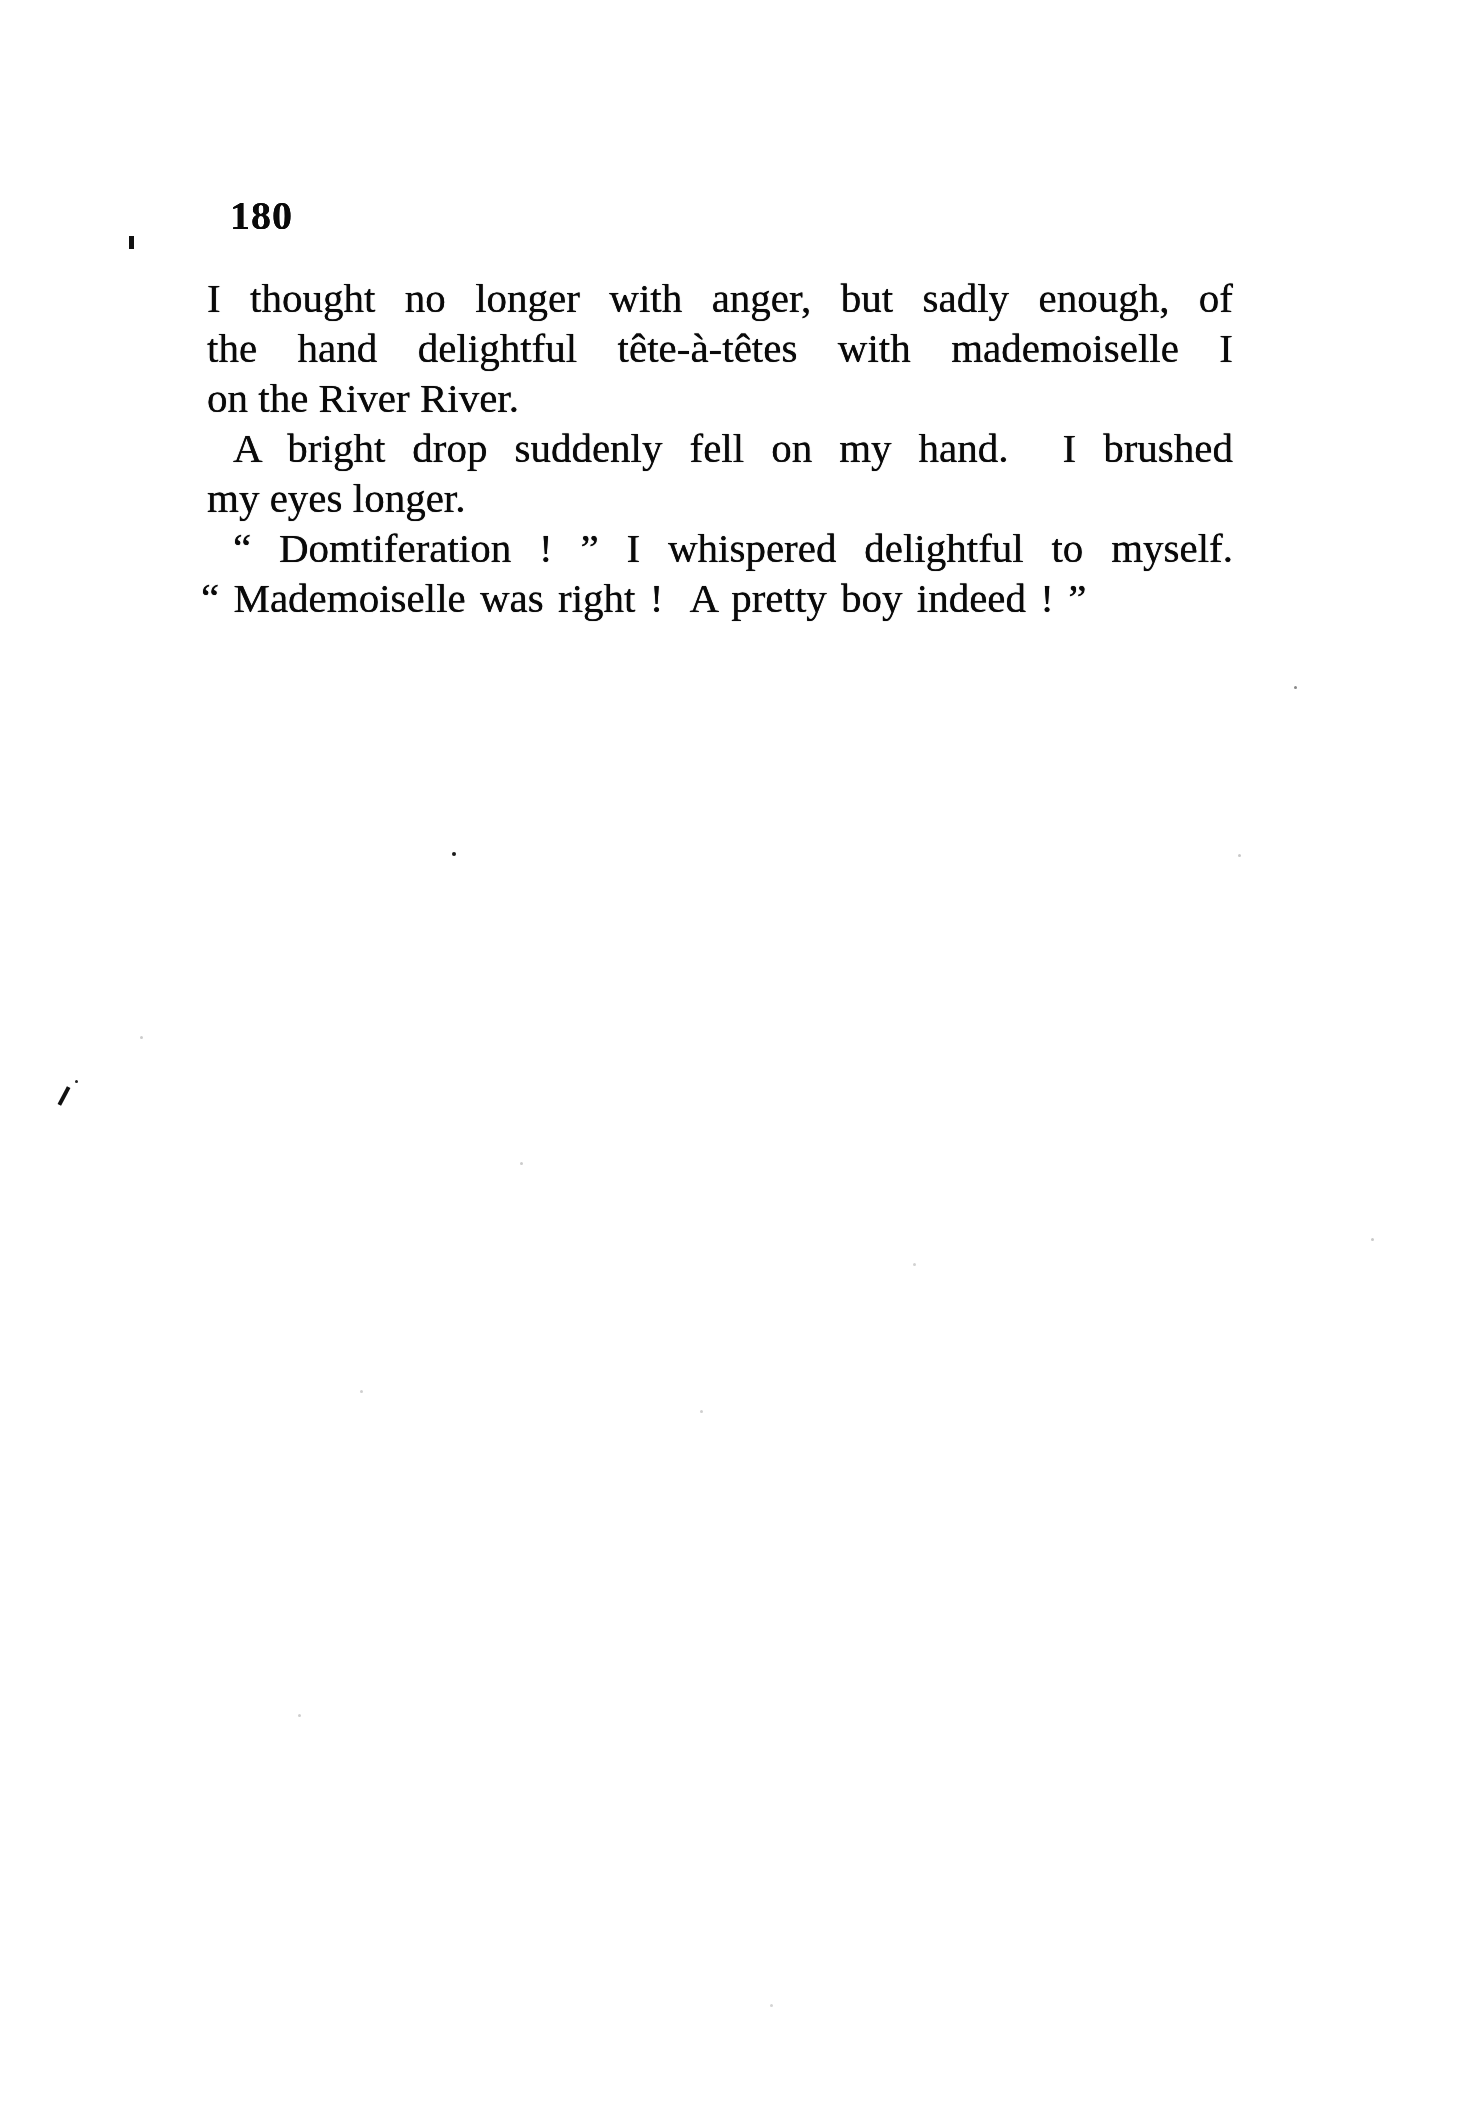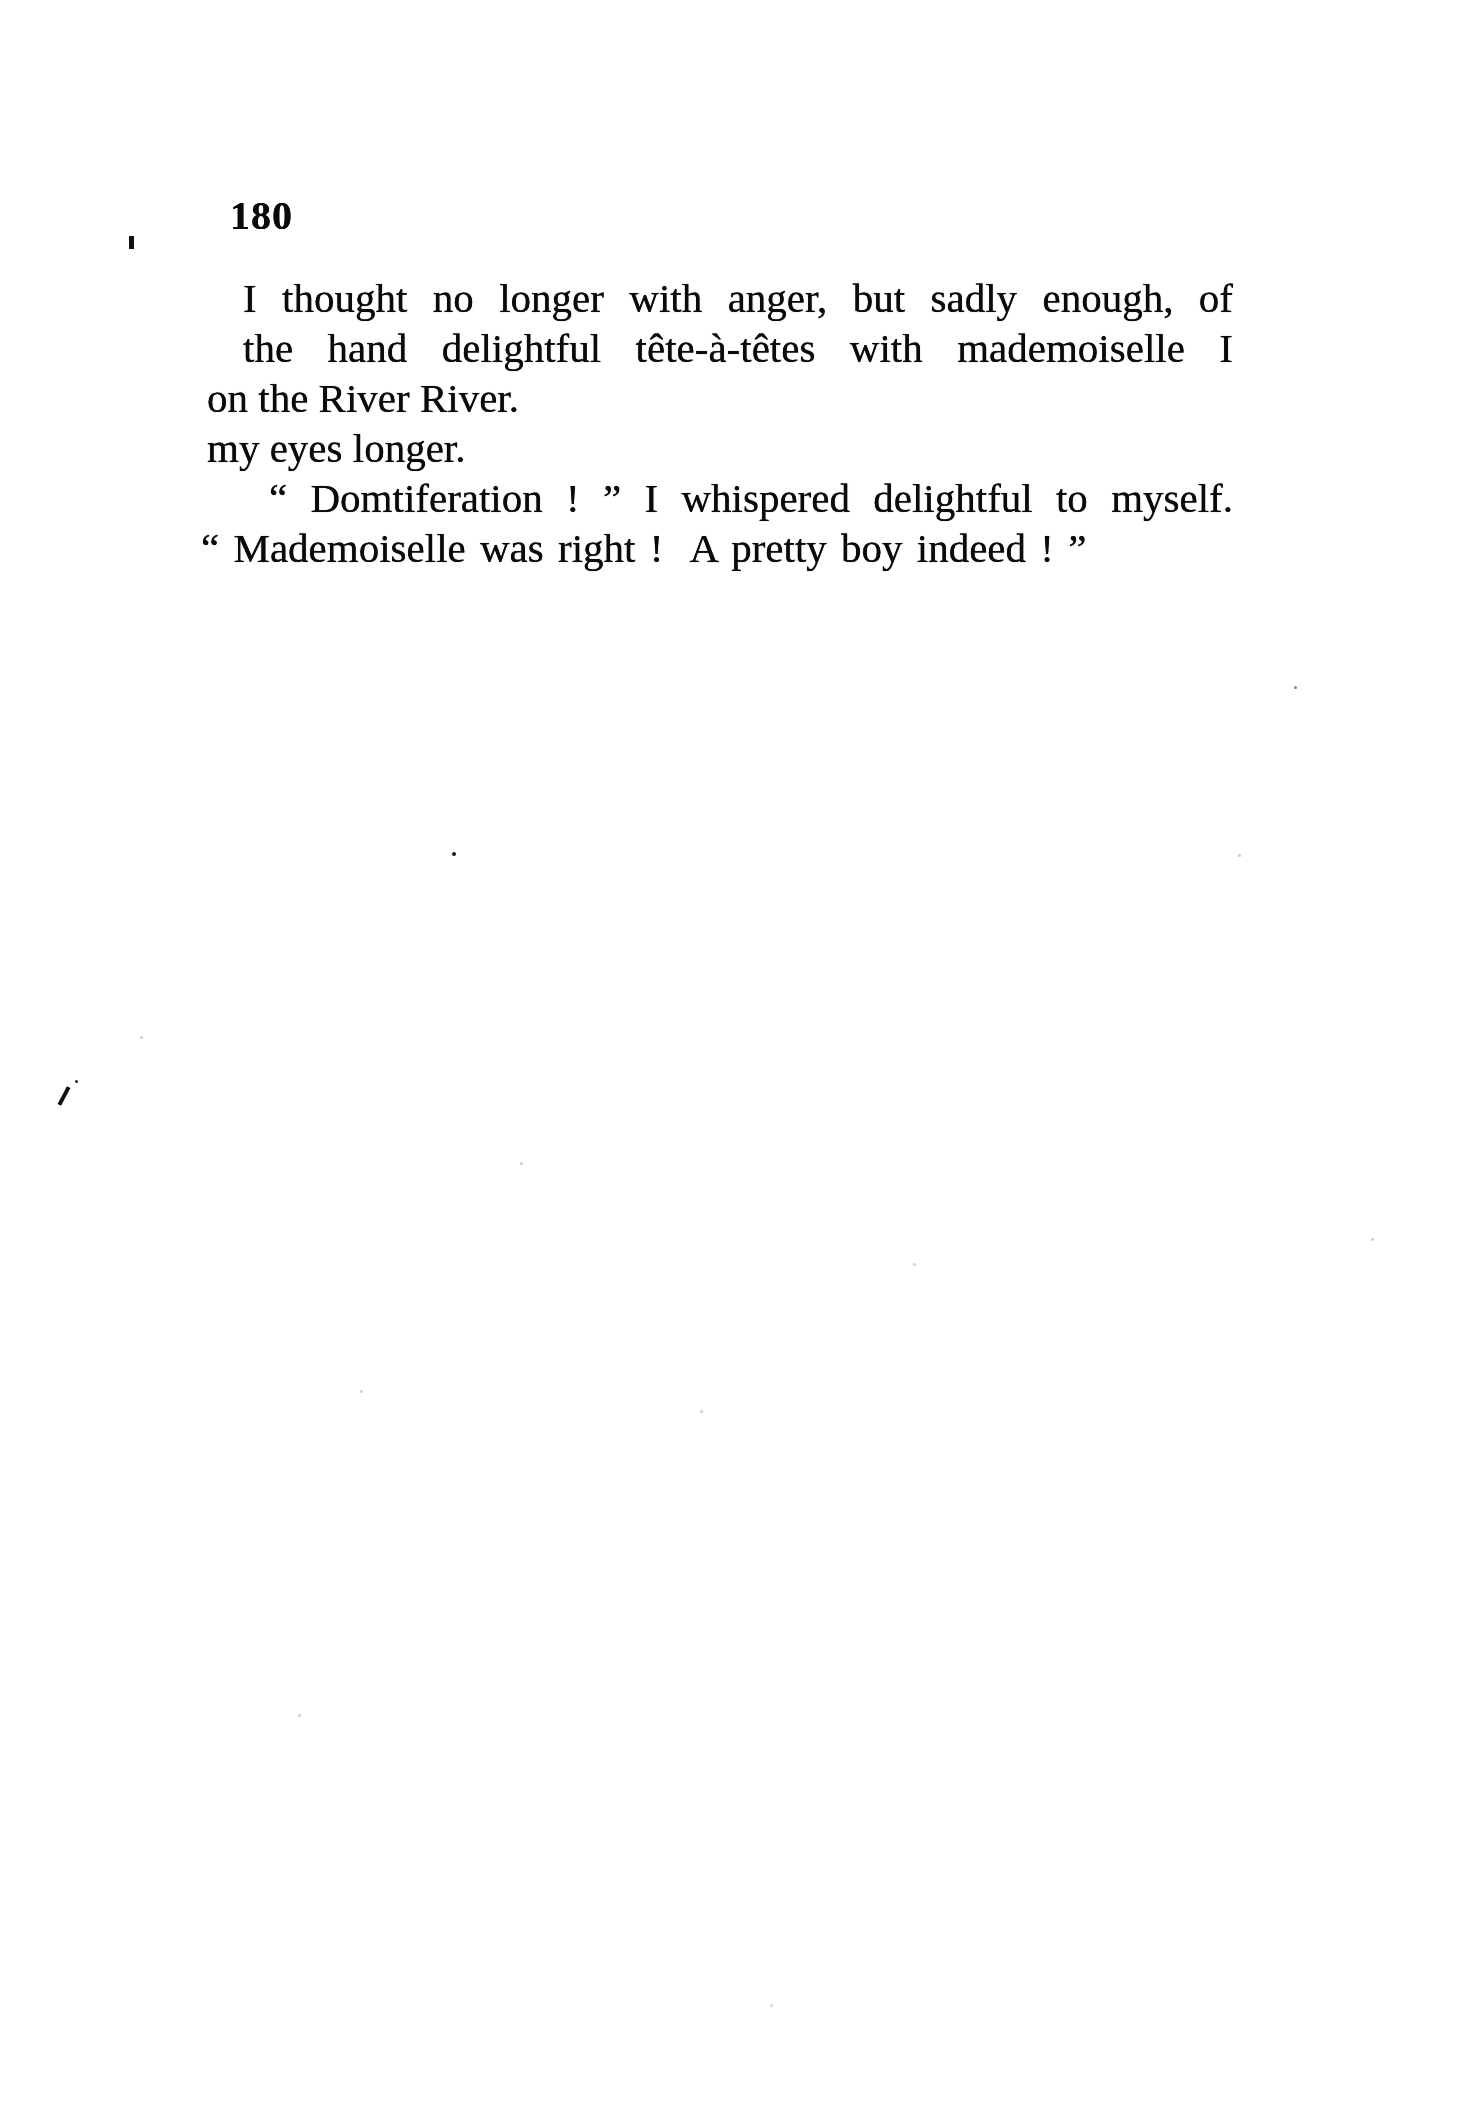--- a/index.html
+++ b/index.html
@@ -48,21 +48,20 @@
     font-size: 41px;
     line-height: 50px;
     text-shadow: 0 0 0.7px #000;
   }
   .text-block .line {
     white-space: normal;
   }
   .line.j {
     text-align: justify;
     text-align-last: justify;
-    margin-left: 36px;
   }
   .line.indent {
     text-indent: 26px;
   }
   .line.hang {
     margin-left: -6px;
   }
   .line.wide {
     word-spacing: 4px;
     font-family: Liberation Serif, serif;
@@ -77,20 +76,21 @@
 
 <div class="page">
 
   <div class="page-number">180</div>
 
 
   <div class="text-block">
     <div class="line j">I thought no longer with anger, but sadly enough, of</div>
     <div class="line j">the hand delightful tête-à-têtes with mademoiselle I</div>
     <div class="line">on the River River.</div>
+    <div class="line j indent">A bright drop suddenly fell on my hand.&nbsp; I brushed</div>
     <div class="line">my eyes longer.</div>
     <div class="line j indent">“ Domtiferation ! ” I whispered delightful to myself.</div>
     <div class="line hang wide">“ Mademoiselle was right !&nbsp; A pretty boy indeed ! ”</div>
   </div>
 
   <div>
       <div class="speck" style="left: 129px; top: 236px; width: 5px; height: 13px; background: rgb(17, 17, 17);"></div>
       <div class="speck" style="left: 62px; top: 1086px; width: 4px; height: 20px; background: rgb(17, 17, 17); transform: rotate(28deg);"></div>
       <div class="speck" style="left: 75px; top: 1080px; width: 3px; height: 3px; background: rgb(34, 34, 34); border-radius: 50%;"></div>
       <div class="speck" style="left: 452px; top: 852px; width: 4px; height: 4px; background: rgb(26, 26, 26); border-radius: 50%;"></div>

